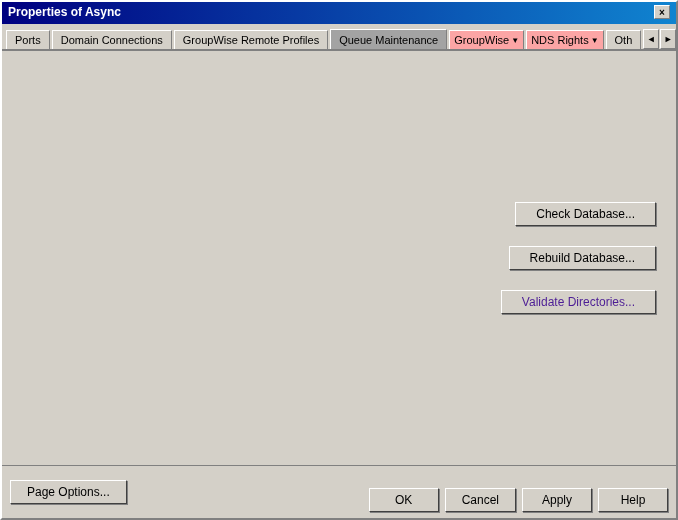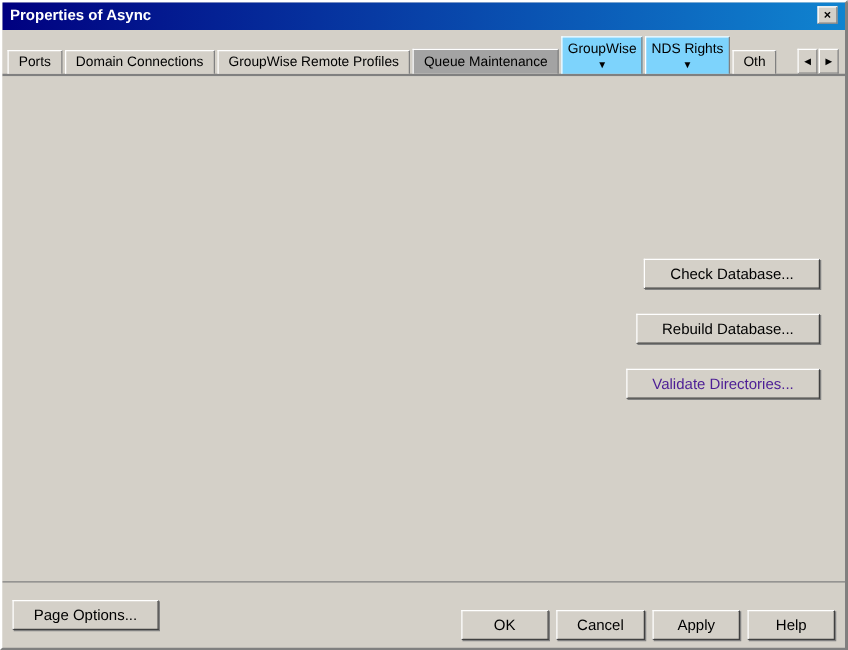--- a/index.html
+++ b/index.html
@@ -111,37 +111,36 @@
       height: 20px;
       display: flex;
       align-items: center;
       justify-content: center;
       cursor: pointer;
       font-size: 9px;
       margin-right: 1px;
     }
 
     .tab-dropdown {
-      background: #7dd3fc;
+      background: #fca5a5;
       border: 1px solid;
       border-top-color: #ffffff;
       border-left-color: #ffffff;
       border-right-color: #808080;
       border-bottom-color: transparent;
       padding: 3px 4px;
       cursor: pointer;
       font-size: 11px;
       position: relative;
       bottom: -1px;
       margin-right: 2px;
       display: flex;
       align-items: center;
       gap: 2px;
       white-space: nowrap;
-      flex-direction: column;
     }
 
     .tab-dropdown .arrow {
       font-size: 8px;
     }
 
     .tab-nav-group {
       display: flex;
       align-items: flex-end;
       margin-left: auto;

